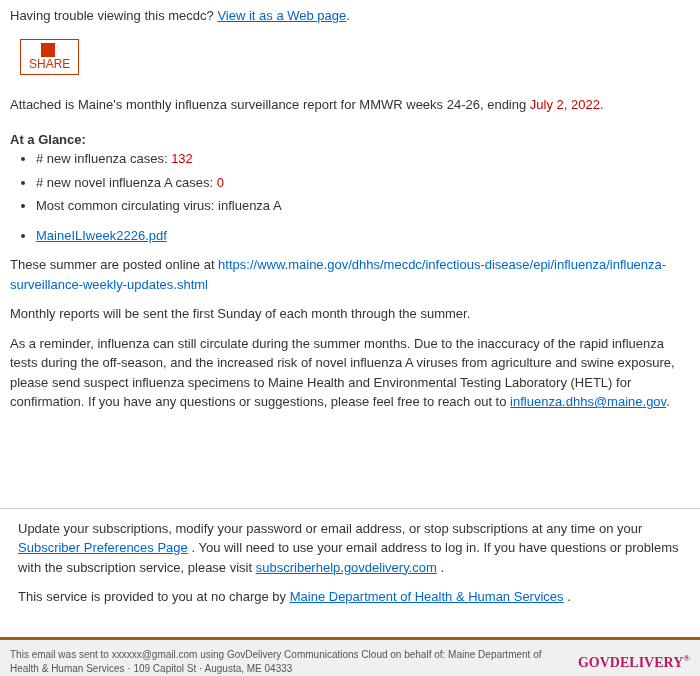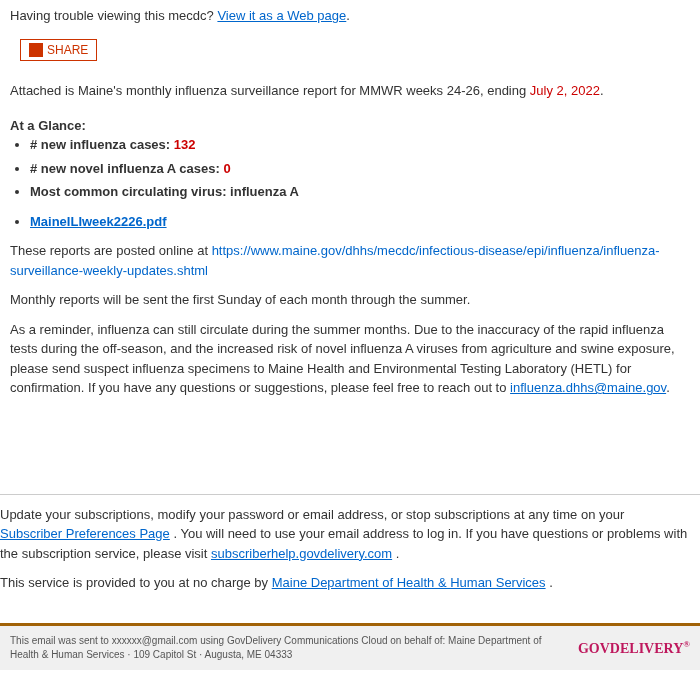--- a/index.html
+++ b/index.html
@@ -22,20 +22,21 @@
     .share-btn {
       display: inline-flex;
       align-items: center;
       border: 1px solid #cc3300;
       padding: 3px 8px;
       margin: 6px 10px;
       font-size: 12px;
       color: #cc3300;
       cursor: pointer;
       background: #fff;
+      flex-direction: column;
     }
     .share-icon {
       width: 14px;
       height: 14px;
       margin-right: 4px;
       background: #cc3300;
       display: inline-block;
     }
     .main-content {
       padding: 6px 10px 10px 10px;
@@ -47,23 +48,22 @@
     }
     .intro-text .highlight {
       color: #cc0000;
     }
     .at-glance {
       font-size: 13px;
       font-weight: bold;
     }
     .bullet-list {
       list-style: disc;
-      margin-left: 20px;
+      margin-left: 26px;
       margin-bottom: 10px;
-      font-weight: bold;
     }
     .bullet-list li {
       margin-bottom: 4px;
       font-size: 13px;
     }
     .bullet-list li .num {
       color: #cc0000;
     }
     .pdf-link {
       color: #0066cc;
@@ -80,21 +80,21 @@
     }
     .email-link {
       color: #0066cc;
     }
     .divider {
       border: none;
       border-top: 1px solid #ccc;
       margin: 16px 0 10px 0;
     }
     .footer-main {
-      padding: 0 10px 10px 0;
+      padding: 0 10px 10px 18px;
       font-size: 13px;
       line-height: 1.5;
     }
     .footer-main a {
       color: #0066cc;
       text-decoration: underline;
     }
     .footer-bottom {
       background: #f0f0f0;
       border-top: 3px solid #a16207;
@@ -159,21 +159,21 @@
     </li>
   </ul>
 
   <ul class="bullet-list">
     <li>
       <a href="#" class="pdf-link">MaineILIweek2226.pdf</a>
     </li>
   </ul>
 
   <p class="section-text">
-    <span>These reports are posted online at </span><a href="#" class="online-link">https://www.maine.gov/dhhs/mecdc/infectious-disease/epi/influenza/influenza-surveillance-weekly-updates.shtml</a>
+    <span>These summer are posted online at </span><a href="#" class="online-link">https://www.maine.gov/dhhs/mecdc/infectious-disease/epi/influenza/influenza-surveillance-weekly-updates.shtml</a>
   </p>
 
   <p class="section-text">Monthly reports will be sent the first Sunday of each month through the summer.</p>
 
   <p class="section-text">
     <span>As a reminder, influenza can still circulate during the summer months. Due to the inaccuracy of the rapid influenza tests during the off-season, and the increased risk of novel influenza A viruses from agriculture and swine exposure, please send suspect influenza specimens to Maine Health and Environmental Testing Laboratory (HETL) for confirmation. If you have any questions or suggestions, please feel free to reach out to </span><a href="#" class="email-link">influenza.dhhs@maine.gov</a><span>.</span>
   </p>
 
   <div class="spacer"></div>
 </div>

